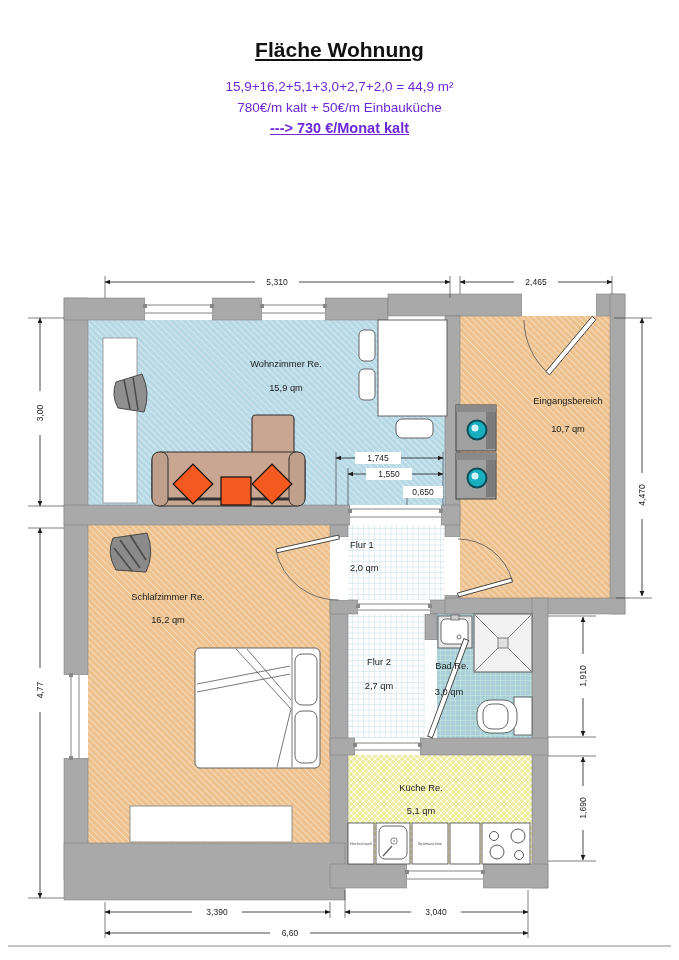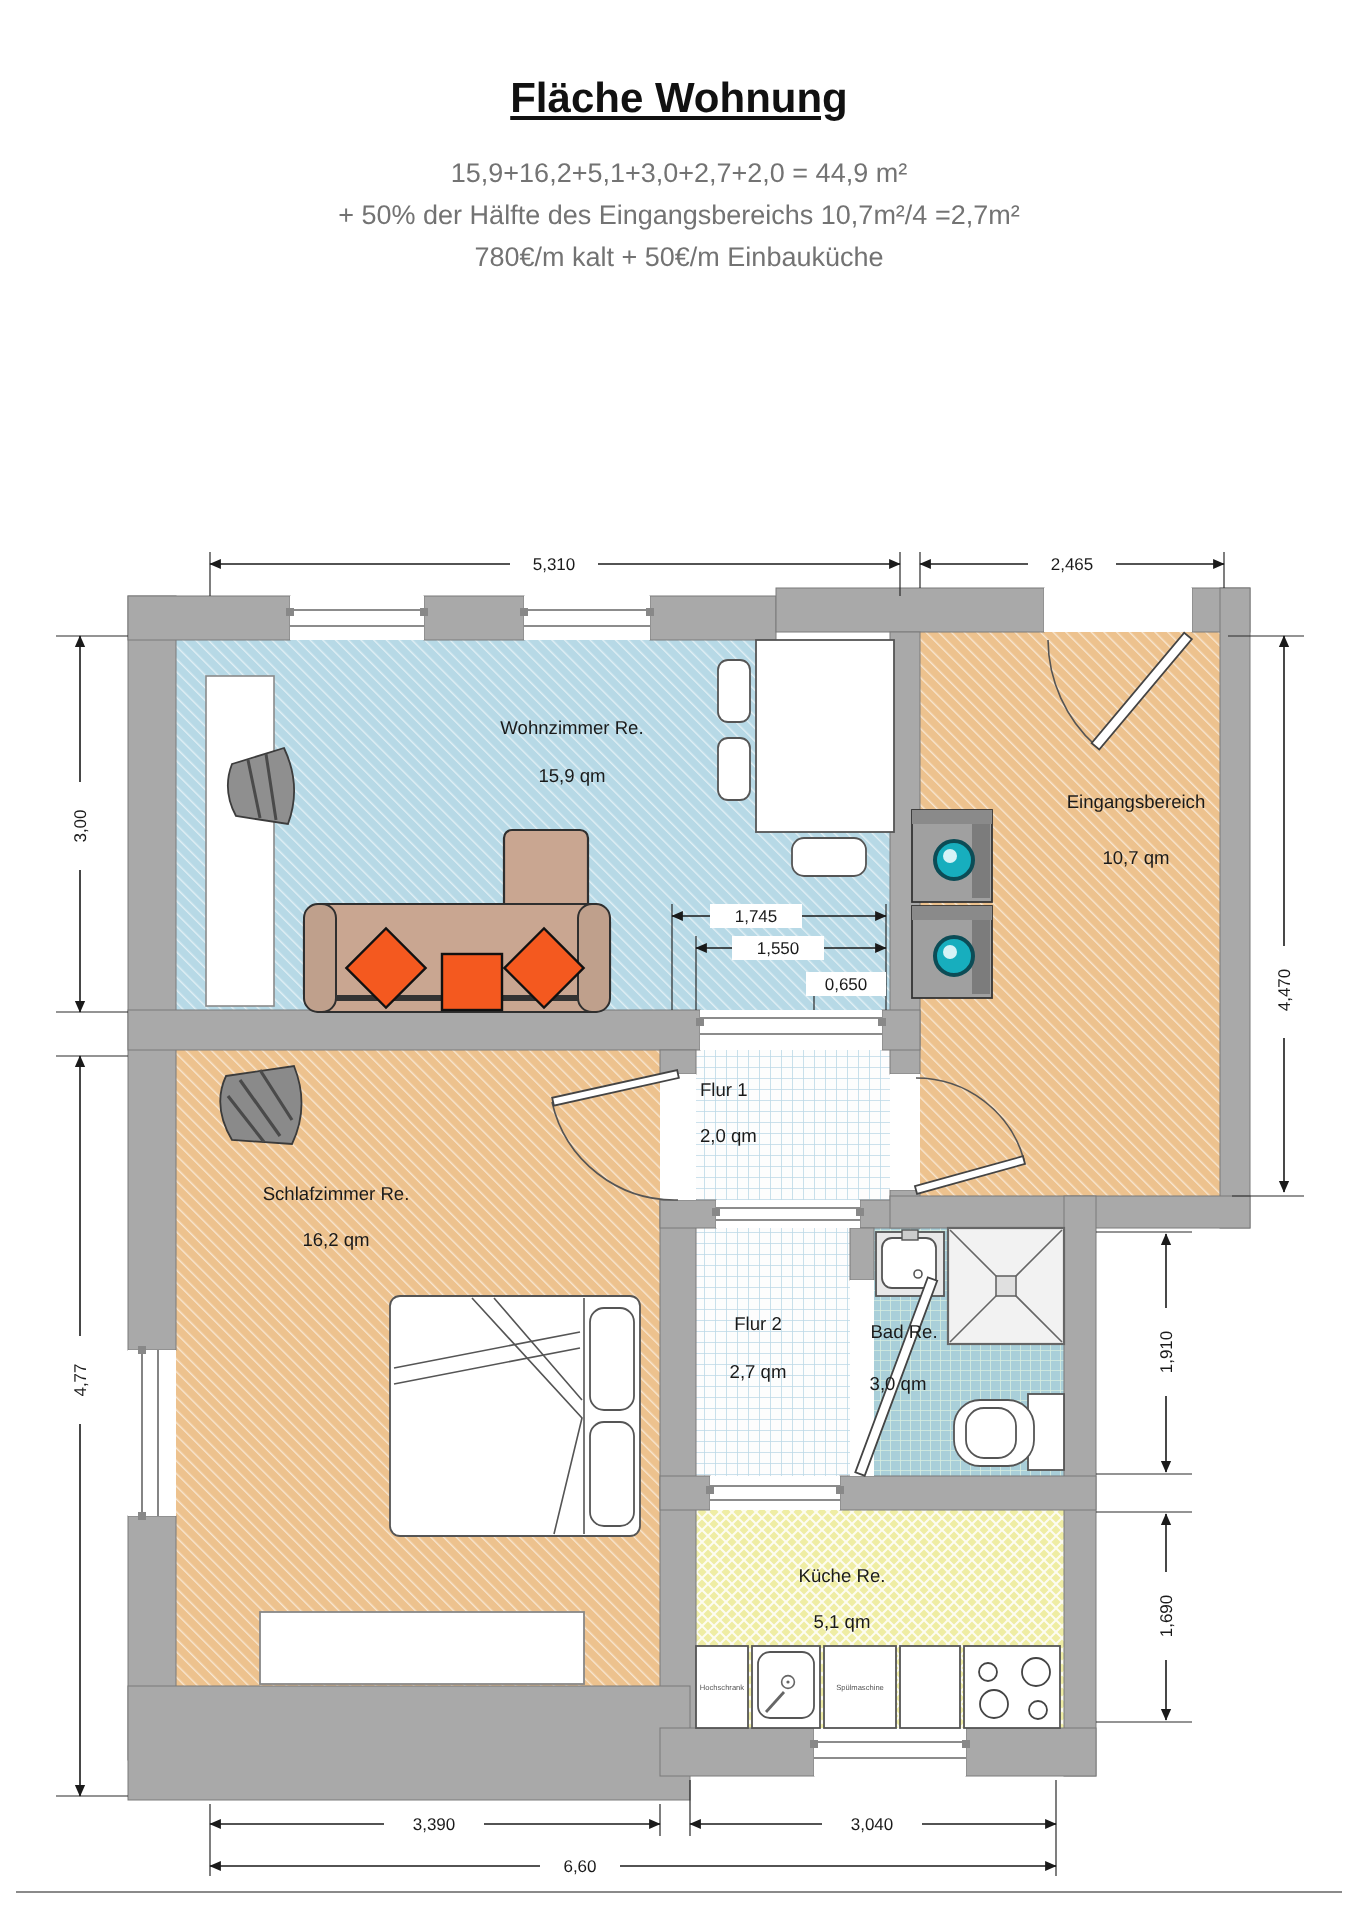--- a/index.html
+++ b/index.html
@@ -1,20 +1,20 @@
 <!DOCTYPE html>
 <html><head>
 <meta charset="utf-8">
 <style>
   html,body{margin:0;padding:0;background:#ffffff;}
   .page{position:relative;width:679px;height:960px;background:#fff;overflow:hidden;
         font-family:"Liberation Sans",sans-serif;border-right:6px solid #0ea5e9;}
   header{position:absolute;top:38px;left:0;width:679px;text-align:center;z-index:2;}
   .title{font-size:21px;font-weight:bold;text-decoration:underline;color:#111;margin:0 0 14px 0;}
-  .hline{font-size:13.5px;color:#737373;line-height:21px;margin:0;}
+  .hline{font-size:13.5px;color:#6d28d9;line-height:21px;margin:0;}
   .hline.strong{font-weight:bold;text-decoration:underline;font-size:14.5px;}
   svg{position:absolute;left:0;top:0;}
   svg text{font-family:"Liberation Sans",sans-serif;fill:#1a1a1a;}
   .roomname{font-size:9.3px;}
   .dimtxt{font-size:8.5px;}
   .tinytxt{font-size:3.8px;fill:#555;}
   .wallr{stroke:#7a7a7a;stroke-width:0.5;}
   .ext{stroke:#2a2a2a;stroke-width:0.6;}
   .dline{stroke:#1a1a1a;stroke-width:0.8;}
   .lblbg{fill:#ffffff;}
@@ -23,22 +23,22 @@
   .doorleaf{fill:#ffffff;stroke:#444;stroke-width:0.9;}
   .doorarc{fill:none;stroke:#555;stroke-width:0.8;}
 </style>
 </head>
 <body>
 
 <div class="page">
   <header>
     <h1 class="title">Fläche Wohnung</h1>
     <p class="hline">15,9+16,2+5,1+3,0+2,7+2,0 = 44,9 m²</p>
-    <p class="hline">+ 50% der Hälfte des Eingangsbereichs 10,7m²/4 =2,7m²</p>
     <p class="hline">780€/m kalt + 50€/m Einbauküche</p>
+    <p class="hline strong">---&gt; 730 €/Monat kalt</p>
   </header>
 
   <svg width="679" height="960" viewBox="0 0 679 960">
     <defs>
       <pattern id="diag" width="4.5" height="4.5" patternUnits="userSpaceOnUse" patternTransform="rotate(-45)">
         <line x1="0" y1="0" x2="0" y2="4.5" stroke="rgba(255,255,255,0.6)" stroke-width="1.4"></line>
       </pattern>
       <pattern id="grid" width="5.5" height="5.5" patternUnits="userSpaceOnUse">
         <path d="M5.5 0H0V5.5" fill="none" stroke="#bcd8e6" stroke-width="0.8"></path>
       </pattern>

